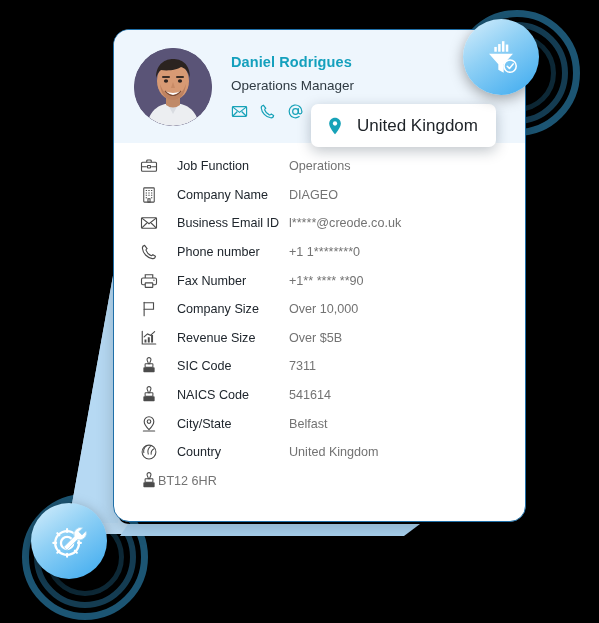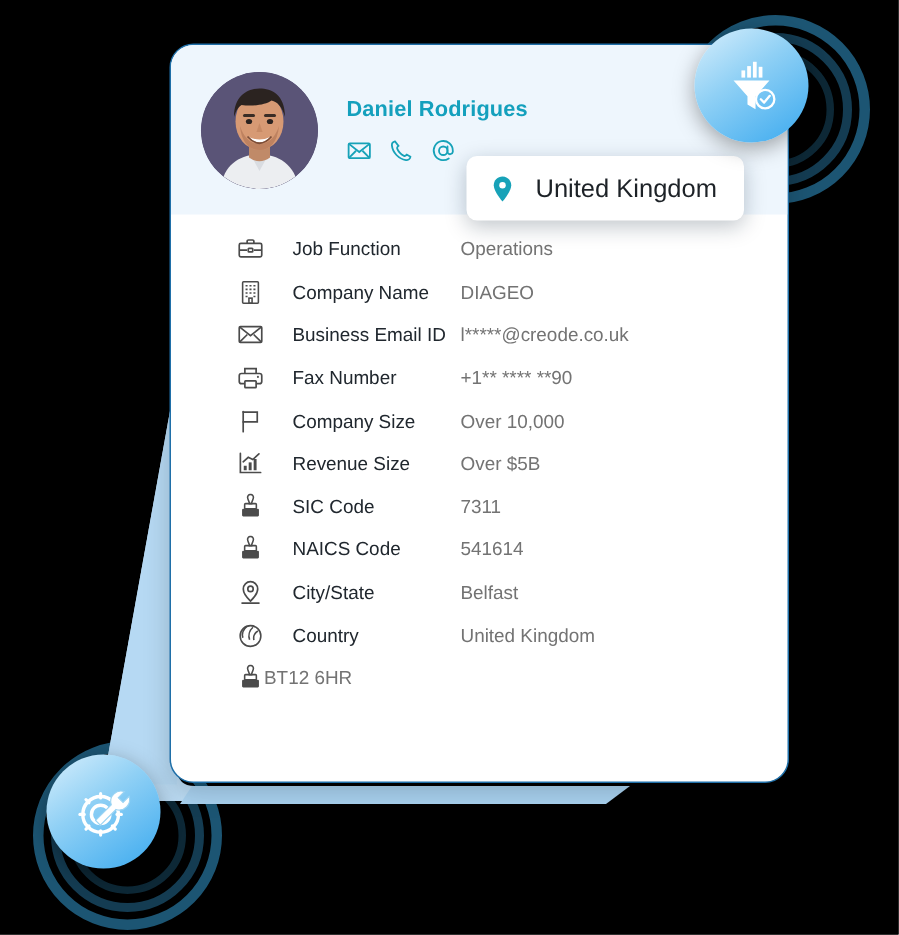--- a/index.html
+++ b/index.html
@@ -148,21 +148,21 @@
   #contact-icons .cicon svg { display: block; }
 
   
   #details {
     padding: 9px 0 0 0;
   }
   .row {
     display: flex;
     align-items: center;
     height: 28.6px;
-    padding-left: 44px;
+    padding-left: 26px;
     box-sizing: border-box;
   }
   .row-icon {
     width: 18px;
     height: 18px;
     flex: 0 0 18px;
     color: #4b4b4b;
     display: inline-flex;
     align-items: center;
     justify-content: center;
@@ -295,20 +295,21 @@
             <path d="M39 34 L37 40 L41 40 Z" fill="#c0835f" opacity="0.7"></path>
 
             <path d="M31 43 Q39 51 47 43 Q39 47 31 43 Z" fill="#ffffff"></path>
             <path d="M31 43 Q39 52 47 43" fill="none" stroke="#7d4e38" stroke-width="1.2"></path>
           </g>
         </svg>
       </div>
 
       <div id="identity">
         <div id="person-name">Daniel Rodrigues</div>
+        <div id="person-title">Operations Manager</div>
 
         <div id="contact-icons">
           <span class="cicon">
             <svg width="17" height="17" viewBox="0 0 24 24" fill="none" stroke="currentColor" stroke-width="1.7">
               <rect x="2" y="5" width="20" height="14" rx="1.2"></rect>
               <path d="M2.6 5.8 L12 13.2 L21.4 5.8"></path>
               <path d="M2.6 18.4 L9 12"></path>
               <path d="M21.4 18.4 L15 12"></path>
             </svg>
           </span>
@@ -363,20 +364,29 @@
             <rect x="2" y="5" width="20" height="14" rx="1"></rect>
             <path d="M2.5 5.5 L12 13 L21.5 5.5"></path>
             <path d="M2.5 18.5 L9.2 12"></path>
             <path d="M21.5 18.5 L14.8 12"></path>
           </svg>
         </span>
         <span class="row-label">Business Email ID</span>
         <span class="row-value">l*****@creode.co.uk</span>
       </div>
 
+      <div class="row">
+        <span class="row-icon">
+          <svg width="18" height="18" viewBox="0 0 24 24" fill="none" stroke="currentColor" stroke-width="1.5" stroke-linecap="round">
+            <path d="M6.2 3.2 C4.4 3.6 3 5.2 3.2 7 C3.8 13.6 9.6 19.8 16.4 20.8 C18.4 21.1 20.3 19.6 20.6 17.7 L17.2 15.6 C16.4 16.5 15.5 17.2 14.6 16.8 C11.8 15.5 9.1 12.6 8.1 9.8 C7.8 8.9 8.5 8.1 9.4 7.4 Z"></path>
+          </svg>
+        </span>
+        <span class="row-label">Phone number</span>
+        <span class="row-value">+1 1********0</span>
+      </div>
 
       <div class="row">
         <span class="row-icon">
           <svg width="18" height="18" viewBox="0 0 24 24" fill="none" stroke="currentColor" stroke-width="1.5">
             <path d="M7 8 V3.6 H17 V8"></path>
             <path d="M4 8 H20 A2 2 0 0 1 22 10 V15 A2 2 0 0 1 20 17 H17 M7 17 H4 A2 2 0 0 1 2 15 V10 A2 2 0 0 1 4 8"></path>
             <rect x="7" y="14.5" width="10" height="6" rx="0.6"></rect>
             <circle cx="18.6" cy="11" r="0.9" fill="currentColor" stroke="none"></circle>
           </svg>
         </span>

